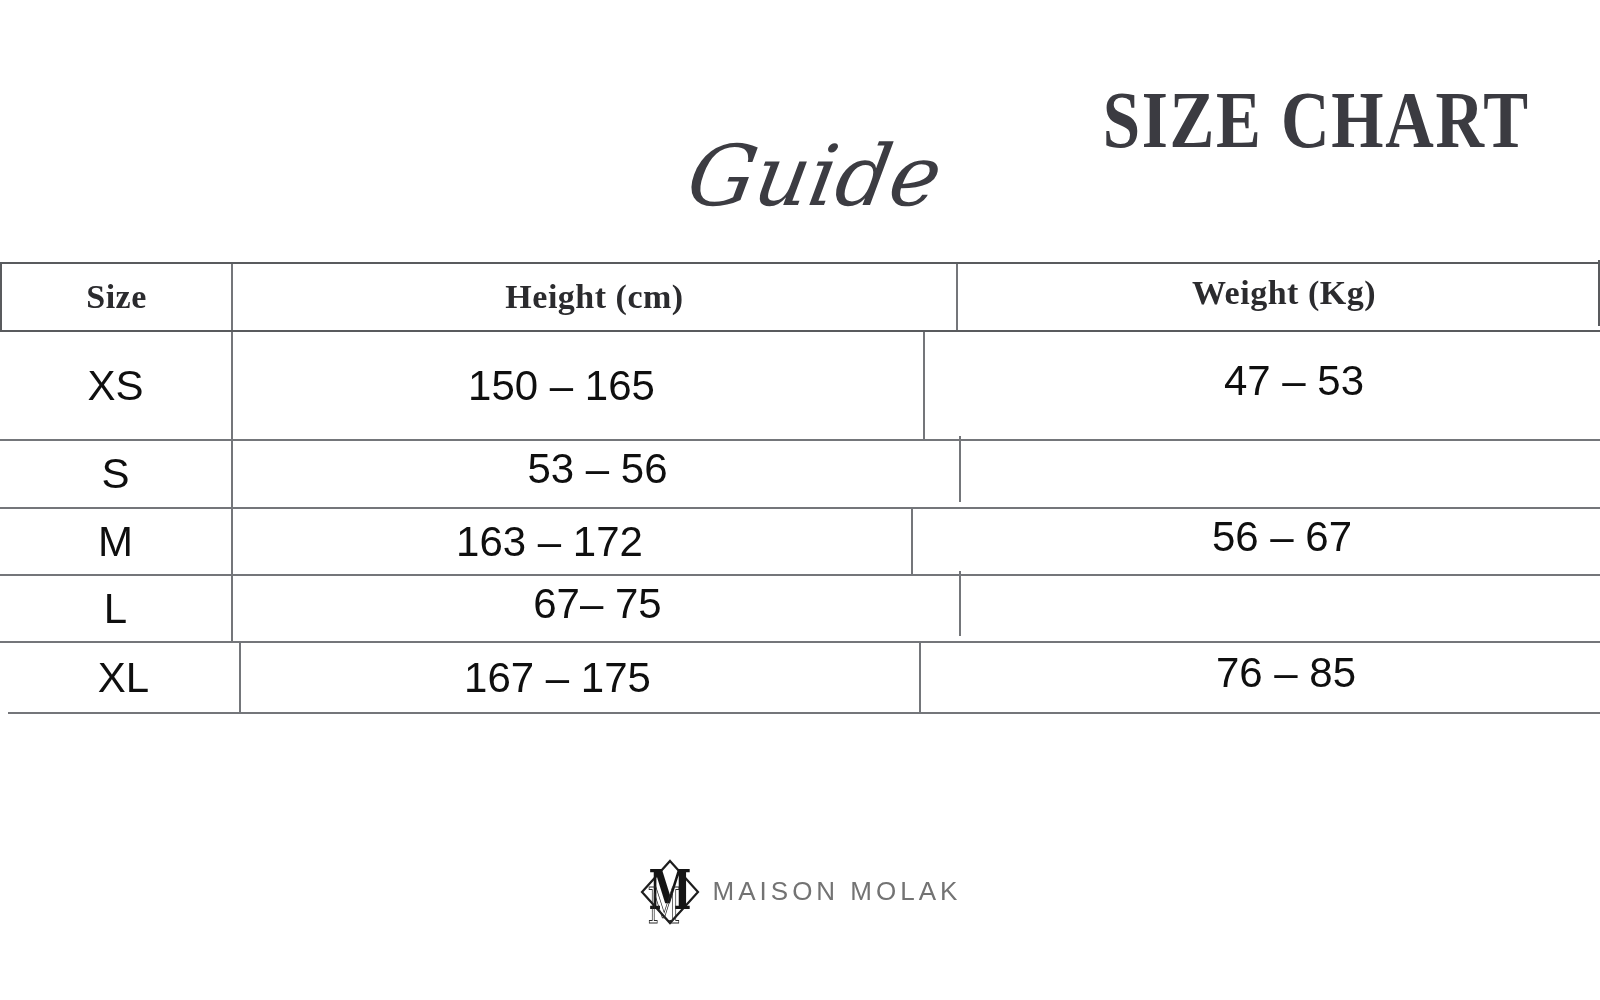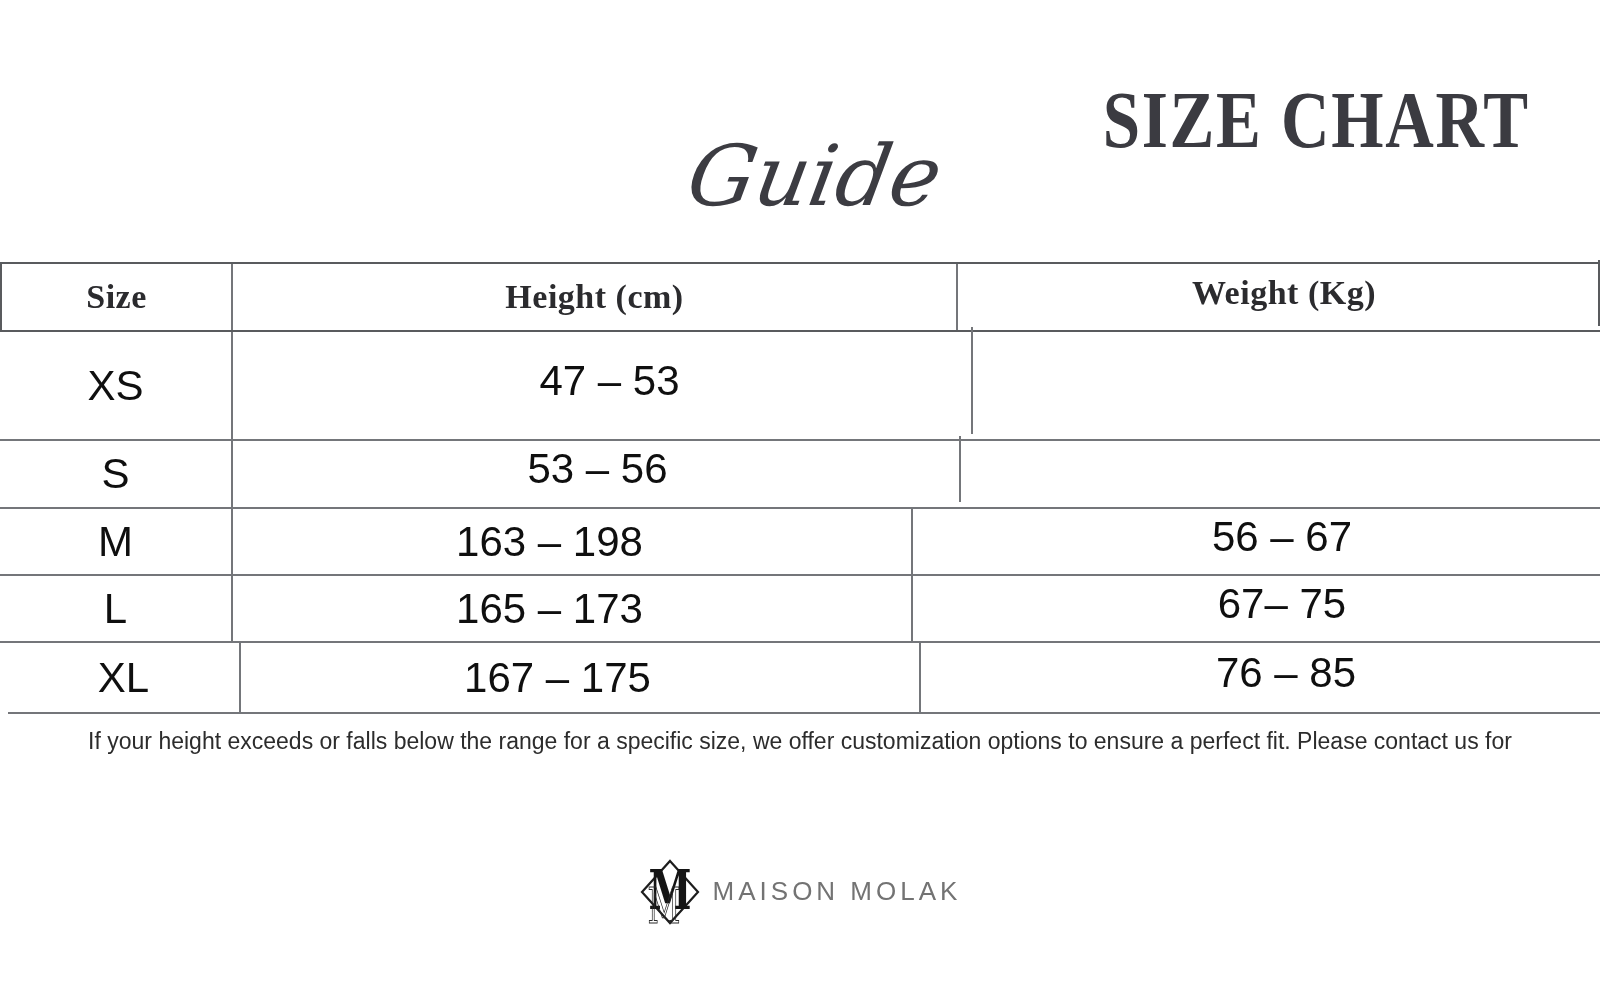--- a/index.html
+++ b/index.html
@@ -80,50 +80,49 @@
 <div class="size-table">
 
   <div class="trow thead">
     <div>Size</div>
     <div>Height (cm)</div>
     <div class="weight-h">Weight (Kg)</div>
   </div>
 
   <div class="trow data r-xs">
     <div class="size-c">XS</div>
+    <div class="height-c">150 – 165</div>
     <div class="weight-c">47 – 53</div>
   </div>
 
   <div class="trow data r-s">
     <div class="size-c">S</div>
     <div class="weight-c">53 – 56</div>
   </div>
 
   <div class="trow data r-m">
     <div class="size-c">M</div>
-    <div class="height-c">163 – 198</div>
+    <div class="height-c">163 – 172</div>
     <div class="weight-c">56 – 67</div>
   </div>
 
   <div class="trow data r-l">
     <div class="size-c">L</div>
-    <div class="height-c">165 – 173</div>
     <div class="weight-c">67– 75</div>
   </div>
 
   <div class="trow data r-xl">
     <div class="size-c">XL</div>
     <div class="height-c">167 – 175</div>
     <div class="weight-c">76 – 85</div>
   </div>
 
 </div>
 
 <div class="note">
-  <div>If your height exceeds or falls below the range for a specific size, we offer customization options to ensure a perfect fit. Please contact us for</div>
 </div>
 
 <div class="brand">
   <svg width="62" height="88" viewBox="0 0 62 88" xmlns="http://www.w3.org/2000/svg">
     <polygon points="31,16 59,47 31,78 3,47" fill="none" stroke="#1d1d1d" stroke-width="2.2"></polygon>
     <text x="0" y="0" transform="translate(31,64) scale(0.72,1)" text-anchor="middle" font-family="DejaVu Serif, serif" font-weight="bold" font-size="54" fill="#141414">M</text>
     <text x="0" y="0" transform="translate(25,78) scale(0.62,0.95)" text-anchor="middle" font-family="DejaVu Serif, serif" font-size="52" fill="none" stroke="#2a2a2a" stroke-width="1.1">M</text>
   </svg>
   <span class="brand-name">MAISON MOLAK</span>
 </div>

